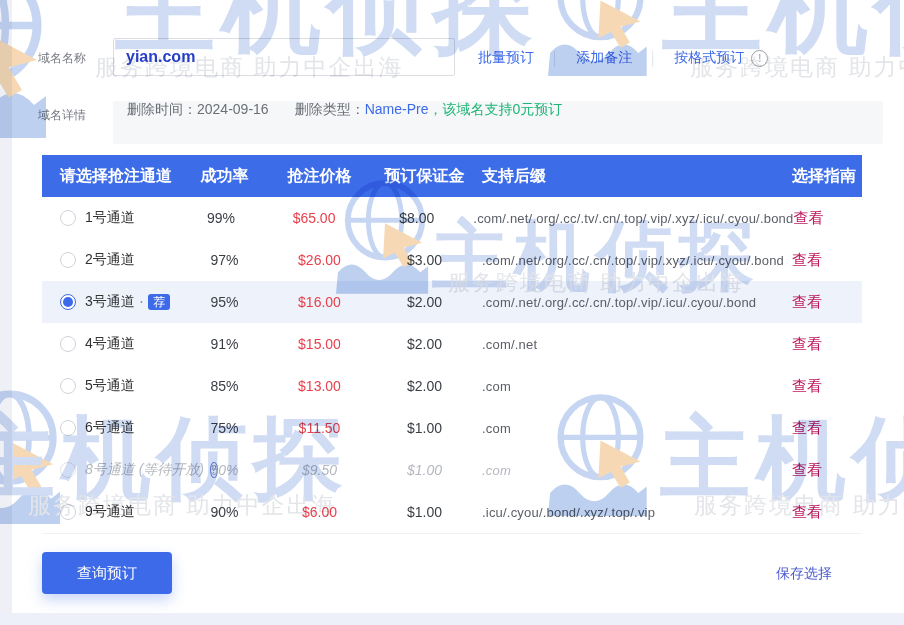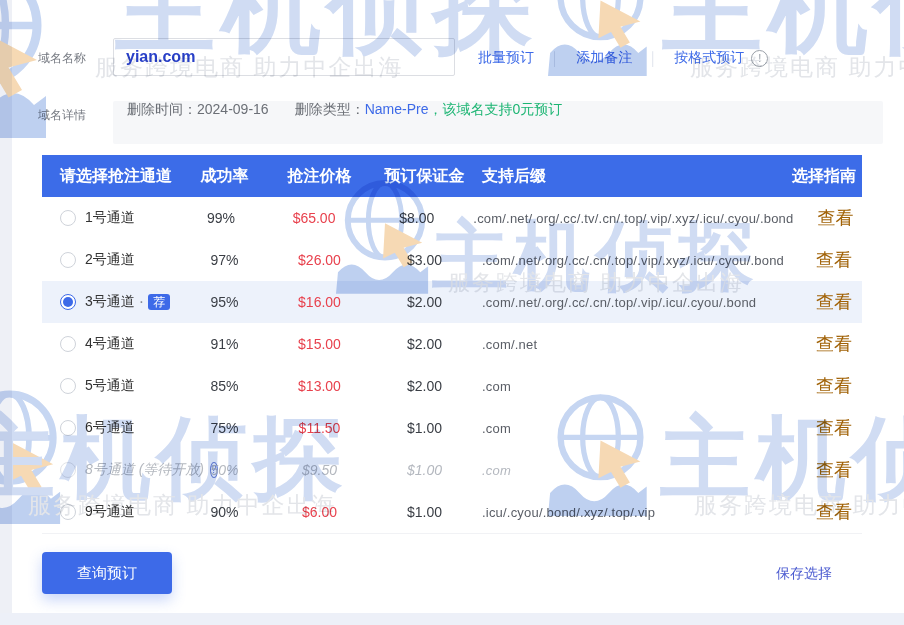--- a/index.html
+++ b/index.html
@@ -44,21 +44,21 @@
   .tr .c3{font-size:14px;color:#e8414d;}
   .tr .c5{font-size:13px;color:#5a5e66;letter-spacing:.2px;}
   .ch{font-size:14px;color:#333;white-space:nowrap;}
   .radio{width:16px;height:16px;border:1px solid #cfd3da;border-radius:50%;background:#fff;margin-right:9px;flex:none;box-sizing:border-box;cursor:pointer;}
   .radio.on{border:1px solid #3d6ae8;position:relative;}
   .radio.on::after{content:"";position:absolute;left:2px;top:2px;width:10px;height:10px;border-radius:50%;background:#3d6ae8;}
   .dotsep{color:#8a8e96;margin:0 4px;display:none;}
   .badge{display:none;background:#3d6ae8;color:#fff;font-size:12px;border-radius:3px;padding:2px 5px;line-height:1;}
   .help{display:none;width:14px;height:14px;border:1px solid #6f87d8;color:#6f87d8;border-radius:50%;font-size:10px;
     line-height:14px;text-align:center;margin-left:6px;cursor:pointer;}
-  .view{color:#a16207;font-size:18px;cursor:pointer;text-decoration:none;margin-left:24px;}
+  .view{color:#be185d;font-size:15px;cursor:pointer;text-decoration:none;}
   .tr.dis .ch,.tr.dis .c2,.tr.dis .c3,.tr.dis .c4,.tr.dis .c5{color:#b4b8bf;font-style:italic;}
   .tr.dis .radio{border-color:#e2e4e8;}
   #table-bottom{position:absolute;left:30px;top:533px;width:820px;border-top:1px solid #f1f2f5;}
 
   
   #query-btn{position:absolute;left:30px;top:552px;width:130px;height:42px;background:#3d6ae8;color:#fff;border:none;
     border-radius:4px;font-size:15px;font-family:"Liberation Sans",sans-serif;cursor:pointer;box-shadow:0 6px 14px rgba(61,106,232,.28);}
   #save-link{position:absolute;right:72px;top:565px;font-size:14px;color:#4a5ad0;cursor:pointer;}
   #bottom-strip{position:absolute;left:0;bottom:0;width:904px;height:12px;background:#edf0f8;}
 

